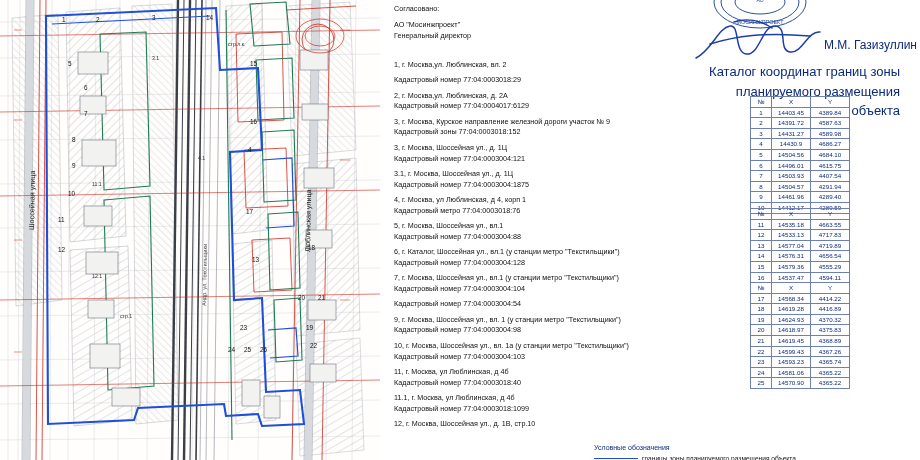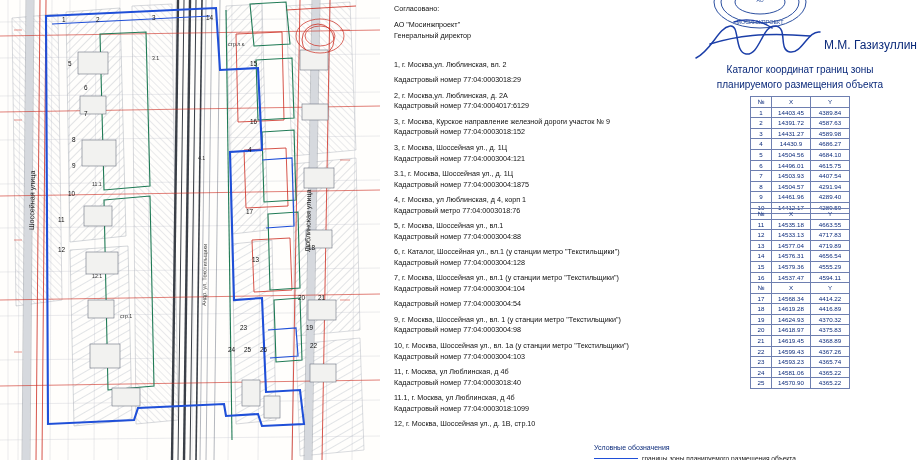--- a/index.html
+++ b/index.html
@@ -44,21 +44,21 @@
   .sig {
     position:absolute; left:690px; top:14px; width:170px; height:50px;
   }
   .signer {
     position:absolute; left:824px; top:38px;
     font-size:12px; white-space:nowrap; color:#0b2a7a;
   }
 
   .cat-title {
     position:absolute; left:700px; top:62px; width:200px;
-    font-size:10px; line-height:1.5; color:#0b2a7a; text-align:center;
+    font-size:13px; line-height:1.5; color:#0b2a7a; text-align:right;
   }
 
   table.coord {
     position:absolute;
     border-collapse:collapse;
     font-size:6.2px;
     color:#0b2a7a;
   }
   table.coord th, table.coord td {
     border:0.6px solid #6e7fb0;
@@ -310,21 +310,21 @@
     </div>
     <div class="addr-item">
       <div class="l1">Кадастровый номер 77:04:0003018:29</div>
     </div>
     <div class="addr-item">
       <div class="l1">2, г. Москва,ул. Люблинская, д. 2А</div>
       <div class="l2">Кадастровый номер 77:04:0004017:6129</div>
     </div>
     <div class="addr-item">
       <div class="l1">3, г. Москва, Курское направление железной дороги участок № 9</div>
-      <div class="l2">Кадастровый номер 77:04:0003018:152</div>
+      <div class="l2">Кадастровый зоны 77:04:0003018:152</div>
     </div>
     <div class="addr-item">
       <div class="l1">3, г. Москва, Шоссейная ул., д. 1Ц</div>
       <div class="l2">Кадастровый номер 77:04:0003004:121</div>
     </div>
     <div class="addr-item">
       <div class="l1">3.1, г. Москва, Шоссейная ул., д. 1Ц</div>
       <div class="l2">Кадастровый номер 77:04:0003004:1875</div>
     </div>
     <div class="addr-item">

